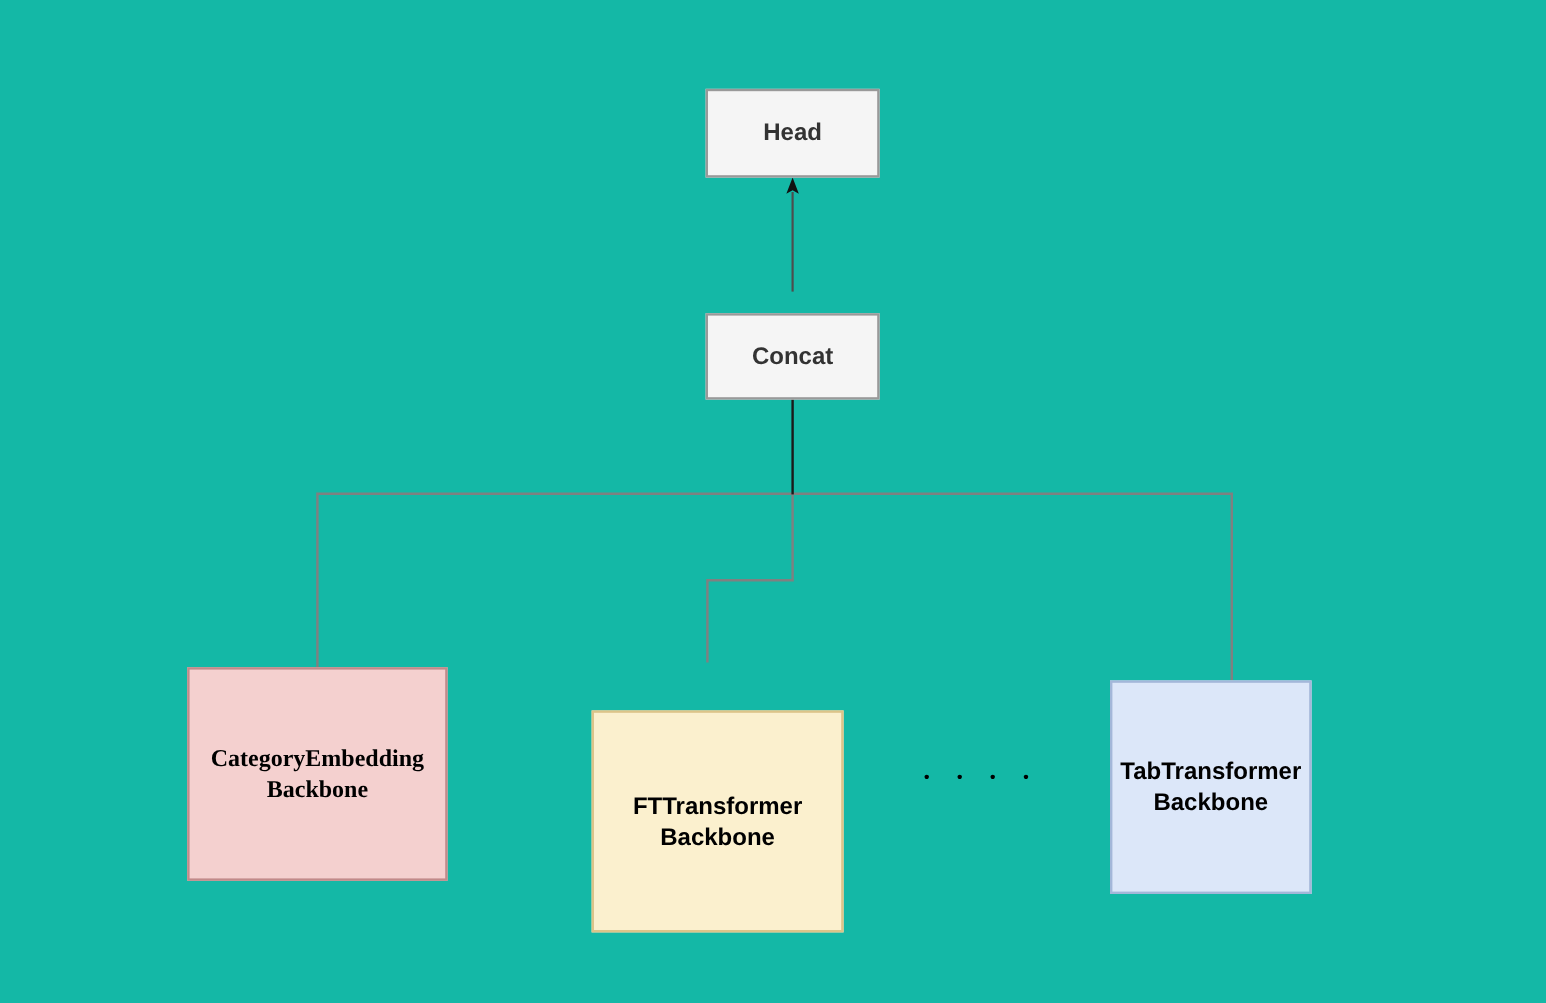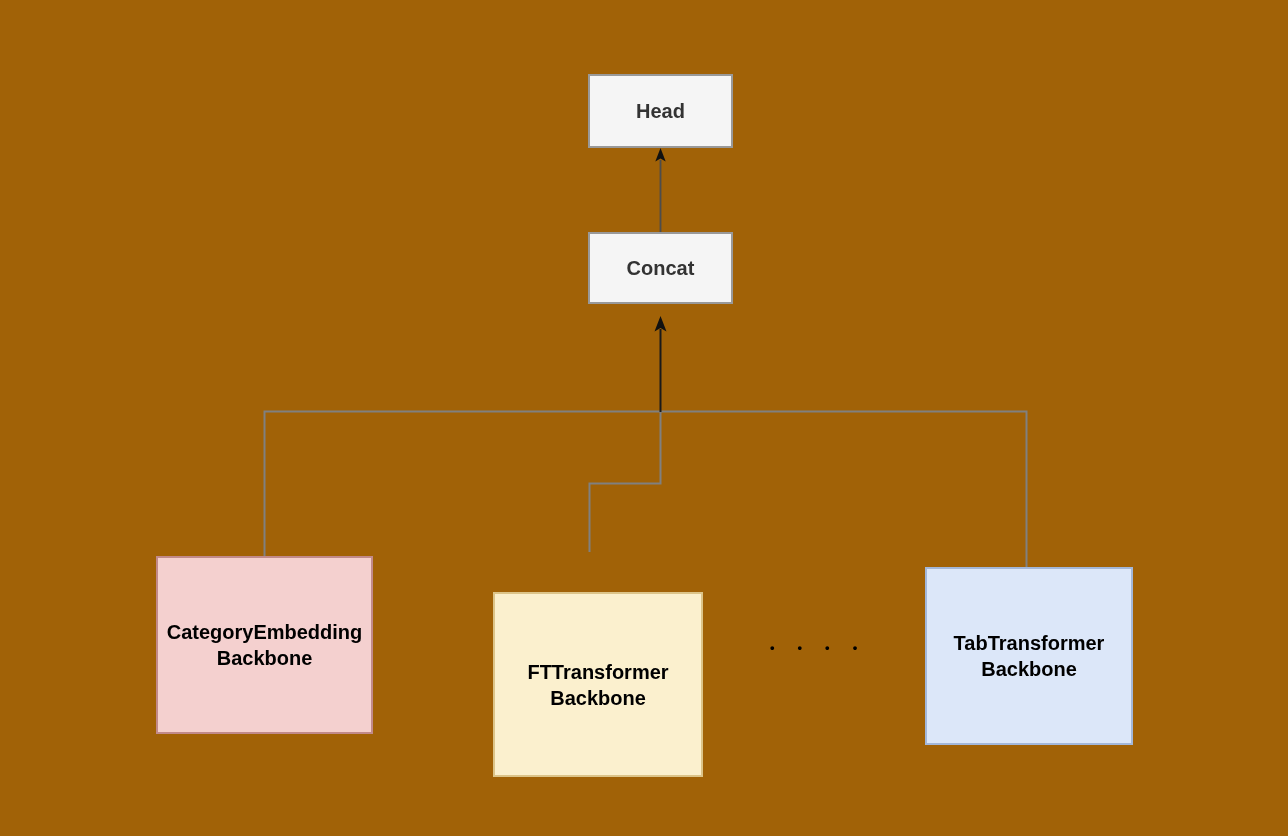--- a/index.html
+++ b/index.html
@@ -4,21 +4,21 @@
 <style>
   html, body {
     margin: 0;
     padding: 0;
     background: #ffffff;
   }
   .canvas {
     position: relative;
     width: 1288px;
     height: 836px;
-    background: #a16207;
+    background: #14b8a6;
     font-family: "Liberation Sans", "DejaVu Sans", sans-serif;
     overflow: hidden;
   }
   .connectors {
     position: absolute;
     left: 0;
     top: 0;
     width: 1288px;
     height: 836px;
     pointer-events: none;
@@ -29,24 +29,24 @@
     border: 2px solid #999;
     display: flex;
     align-items: center;
     justify-content: center;
     text-align: center;
     font-weight: bold;
     font-size: 20px;
     line-height: 1.3;
   }
   .node-head    { left: 588px; top: 74px;  width: 145px; height: 74px; }
-  .node-concat  { left: 588px; top: 232px; width: 145px; height: 72px; }
+  .node-concat  { left: 588px; top: 261px; width: 145px; height: 72px; }
   .node-cat     { left: 156px; top: 556px; width: 217px; height: 178px; }
   .node-ft      { left: 493px; top: 552px; width: 210px; height: 185px; }
-  .node-tab     { left: 925px; top: 567px; width: 208px; height: 178px; }
+  .node-tab     { left: 925px; top: 567px; width: 168px; height: 178px; }
   .node .label { padding: 0 2px; }
   .ellipsis {
     position: absolute;
     left: 762px;
     top: 634px;
     width: 120px;
     height: 28px;
     line-height: 28px;
     font-size: 13px;
     font-weight: bold;
@@ -75,21 +75,21 @@
   </svg>
 
   <div class="node node-head" style="background-color: rgb(245, 245, 245); border-color: rgb(153, 153, 153); color: rgb(51, 51, 51);">
     <span class="label">Head</span>
   </div>
 
   <div class="node node-concat" style="background-color: rgb(245, 245, 245); border-color: rgb(153, 153, 153); color: rgb(51, 51, 51);">
     <span class="label">Concat</span>
   </div>
 
-  <div class="node node-cat" style="background-color: rgb(244, 208, 207); border-color: rgb(193, 138, 138); color: rgb(0, 0, 0);">
+  <div class="node node-cat" style="background-color: rgb(244, 208, 207); border-color: rgb(193, 138, 138); color: rgb(0, 0, 0); font-family: Liberation Serif, serif;">
     <span class="label">CategoryEmbedding Backbone</span>
   </div>
 
   <div class="node node-ft" style="background-color: rgb(251, 240, 206); border-color: rgb(220, 196, 137); color: rgb(0, 0, 0); margin-top: 40px;">
     <span class="label">FTTransformer Backbone</span>
   </div>
 
   <div class="node node-tab" style="background-color: rgb(220, 231, 249); border-color: rgb(163, 183, 217); color: rgb(0, 0, 0);">
     <span class="label">TabTransformer Backbone</span>
   </div>

